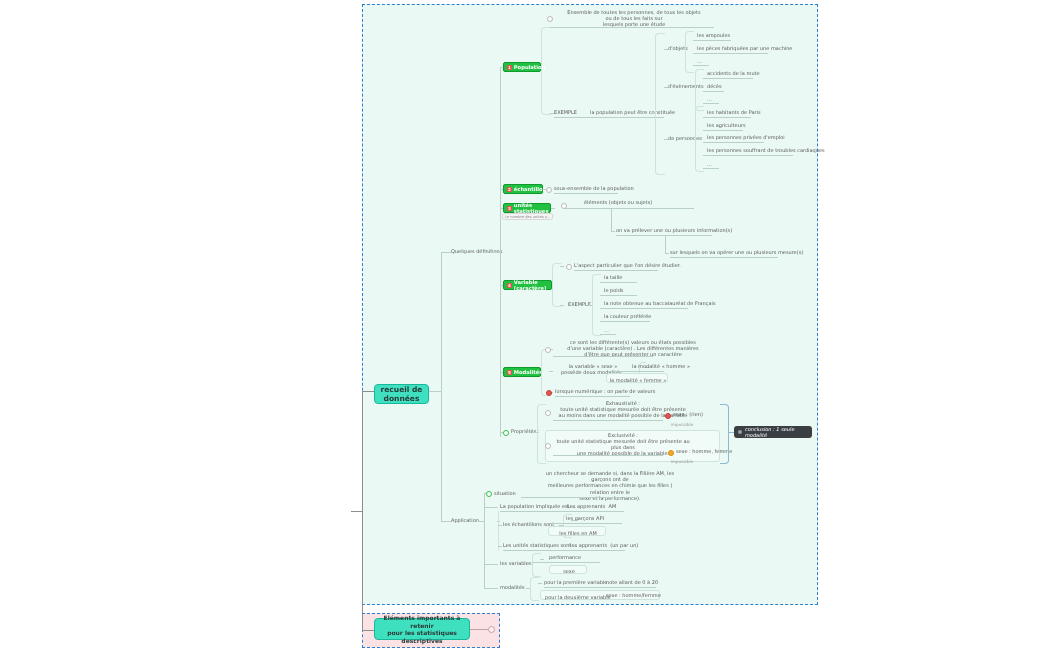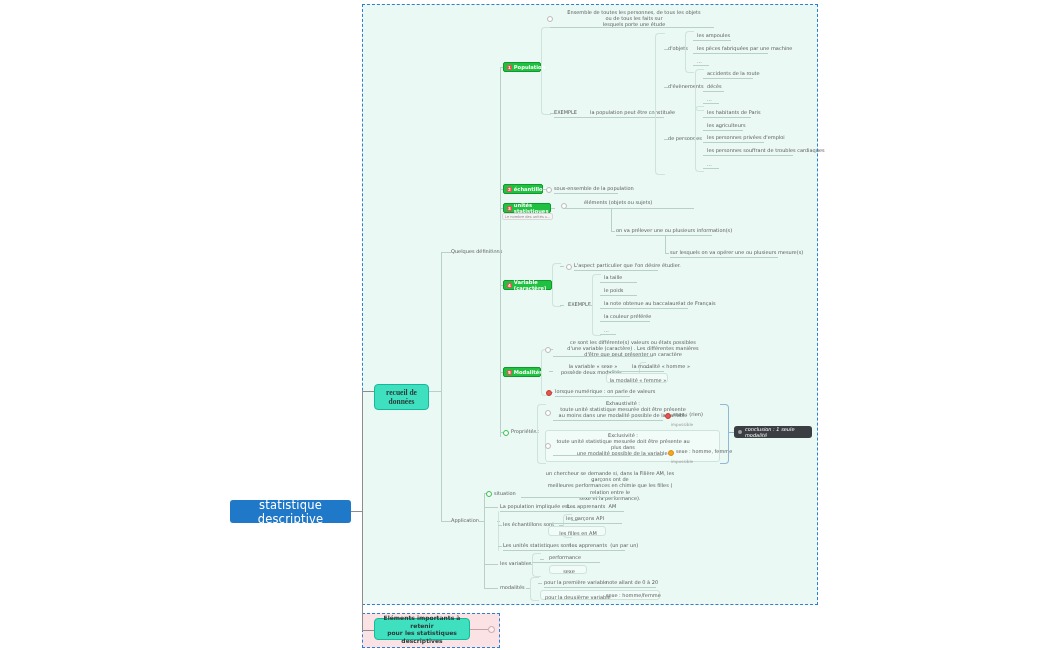--- a/index.html
+++ b/index.html
@@ -72,28 +72,27 @@
         border:1px solid #c9a0a4;background:#fdf0f1;}
 </style>
 </head>
 <body>
 
 <div id="canvas">
 
   <div class="n sheet" style="left:362px;top:4px;width:456px;height:601px;"></div>
   <div class="n sheet2" style="left:362px;top:613px;width:138px;height:35px;"></div>
 
-  <div class="n root" style="left:230px;top:500px;width:121px;height:23px;">statistique descriptive</div>
 
   <div class="h dark" style="left:351px;top:511px;width:11px;"></div>
   <div class="v dark" style="left:362px;top:391px;height:240px;"></div>
   <div class="h dark" style="left:362px;top:391px;width:12px;"></div>
   <div class="h dark" style="left:362px;top:630px;width:12px;"></div>
 
-  <div class="n pill" style="left:374px;top:384px;width:55px;height:26px;font-family:Liberation Serif, serif;">recueil de données</div>
+  <div class="n pill" style="left:374px;top:384px;width:55px;height:20px;">recueil de données</div>
 
   <div class="n pill" style="left:374px;top:618px;width:96px;height:22px;font-size:6px;line-height:7.5px;
               white-space:pre-line;padding:0 2px;">
     <span>Eléments importants à retenir
 pour les statistiques descriptives</span>
   </div>
   <div class="h" style="left:470px;top:629px;width:18px;background:#c9a0a4;"></div>
   <div class="circ" style="left:488px;top:626px;"></div>
 
   <div class="h" style="left:429px;top:391px;width:12px;"></div>

